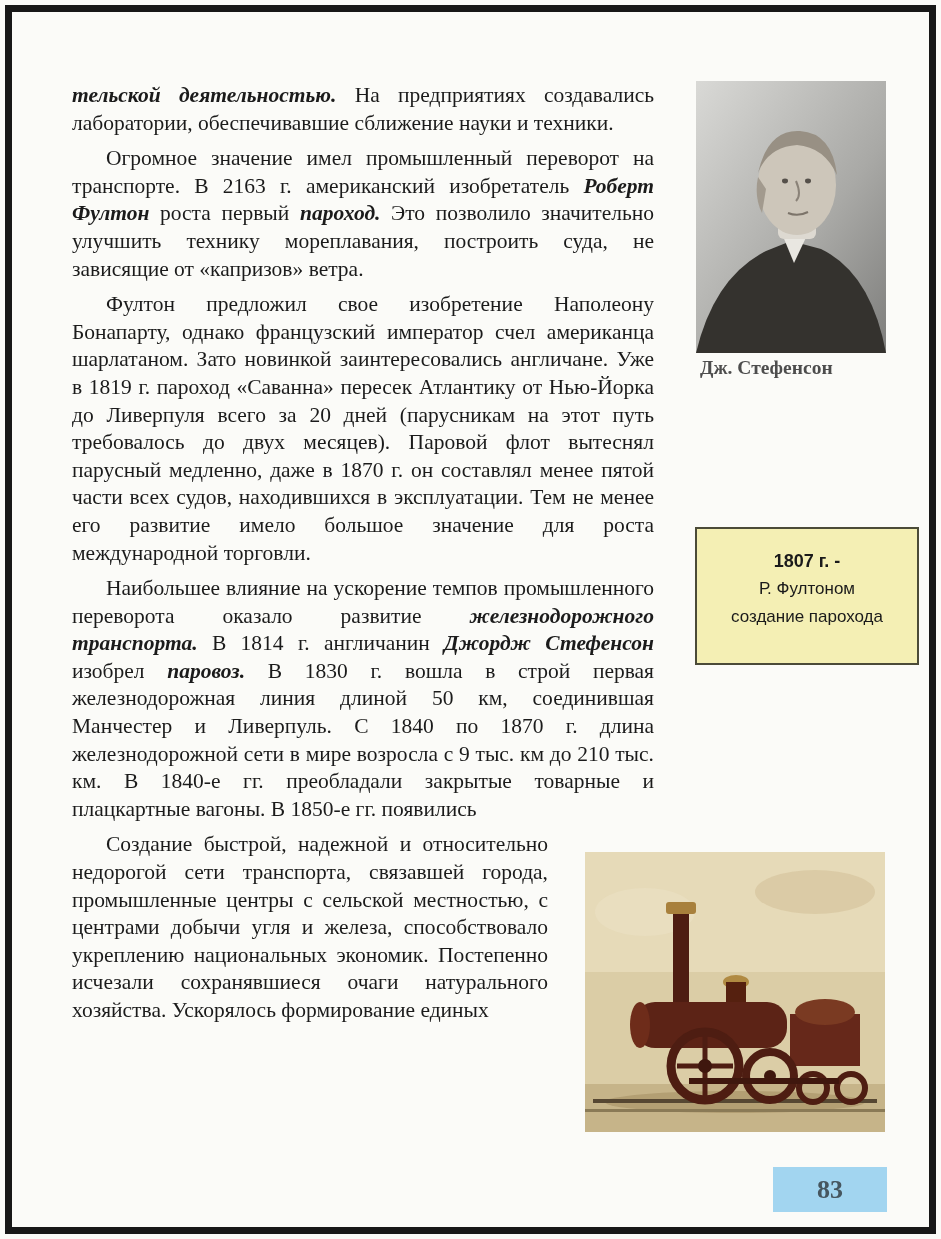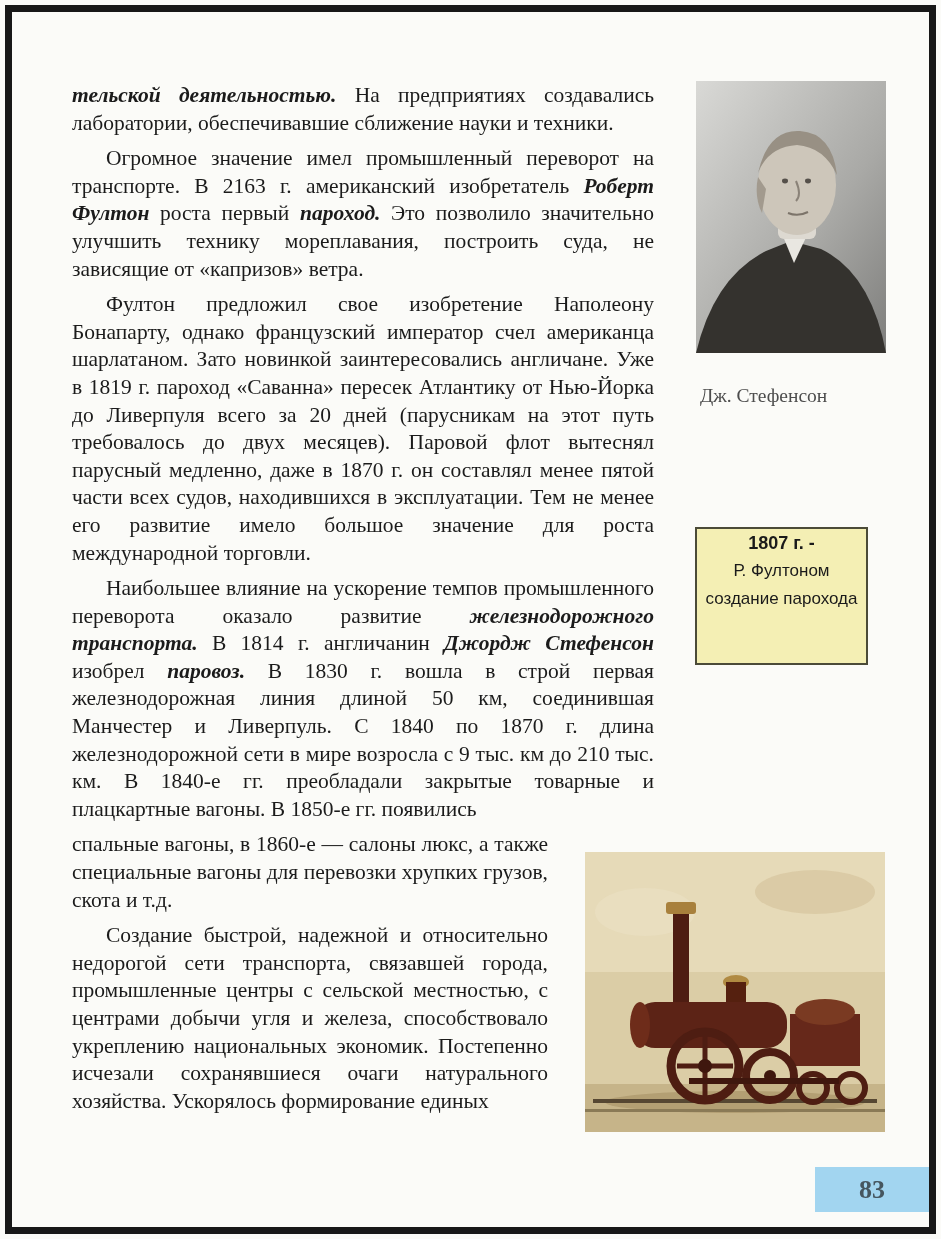--- a/index.html
+++ b/index.html
@@ -40,48 +40,49 @@
     background: #bdbdbb;
   }
   .portrait svg { display: block; width: 100%; height: 100%; }
 
   .caption {
     position: absolute;
     color: #4d4d4d;
     font-size: 19.5px;
     line-height: 27px;
   }
-  .caption1 { left: 700px; top: 382px; }
+  .caption1 { left: 700px; top: 354px; font-weight: bold; }
   .caption2 { left: 697px; top: 780px; }
 
   .callout {
     position: absolute;
     left: 695px; top: 527px;
-    width: 173px; height: 138px;
+    width: 224px; height: 138px;
     box-sizing: border-box;
     background: #f4efb4;
     border: 2px solid #4b4b38;
     text-align: center;
     font-family: "Liberation Sans", sans-serif;
     font-size: 17px;
     line-height: 28px;
+    padding-top: 18px;
     color: #1a1a1a;
   }
   .callout .b1 { font-weight: bold; font-size: 18px; }
 
   .loco {
     position: absolute;
     left: 585px; top: 852px;
     width: 300px; height: 280px;
   }
   .loco svg { display: block; width: 100%; height: 100%; }
 
   .badge {
     position: absolute;
-    left: 815px; top: 1167px;
+    left: 773px; top: 1167px;
     width: 114px; height: 45px;
     background: #a2d5f0;
     display: flex;
     align-items: center;
     justify-content: center;
     font-weight: bold;
     font-size: 26px;
     color: #46565f;
     z-index: 6;
   }
@@ -93,21 +94,20 @@
   <div class="frame"></div>
 
   <div class="main-text">
     <div id="col-wide">
         <p class="para no-indent"><span class="bi">тельской деятельностью.</span><span> На предприятиях создавались лаборатории, обеспечивавшие сближение науки и техники.</span></p>
         <p class="para"><span>Огромное значение имел промышленный переворот на транспорте. В 2163 г. американский изобретатель </span><span class="bi">Роберт Фултон</span><span> роста первый </span><span class="bi">пароход.</span><span> Это позволило значительно улучшить технику мореплавания, построить суда, не зависящие от «капризов» ветра.</span></p>
         <p class="para"><span>Фултон предложил свое изобретение Наполеону Бонапарту, однако французский император счел американца шарлатаном. Зато новинкой заинтересовались англичане. Уже в 1819 г. пароход «Саванна» пересек Атлантику от Нью-Йорка до Ливерпуля всего за 20 дней (парусникам на этот путь требовалось до двух месяцев). Паровой флот вытеснял парусный медленно, даже в 1870 г. он составлял менее пятой части всех судов, находившихся в эксплуатации. Тем не менее его развитие имело большое значение для роста международной торговли.</span></p>
         <p class="para"><span>Наибольшее влияние на ускорение темпов промышленного переворота оказало развитие </span><span class="bi">железнодорожного транспорта.</span><span> В 1814 г. англичанин </span><span class="bi">Джордж Стефенсон</span><span> изобрел </span><span class="bi">паровоз.</span><span> В 1830 г. вошла в строй первая железнодорожная линия длиной 50 км, соединившая Манчестер и Ливерпуль. С 1840 по 1870 г. длина железнодорожной сети в мире возросла с 9 тыс. км до 210 тыс. км. В 1840-е гг. преобладали закрытые товарные и плацкартные вагоны. В 1850-е гг. появились</span></p>
       </div>
     <div id="col-narrow" class="narrow">
-        <p class="para no-indent"><span>спальные вагоны, в 1860-е — салоны люкс, а также специальные вагоны для перевозки хрупких грузов, скота и т.д.</span></p>
         <p class="para"><span>Создание быстрой, надежной и относительно недорогой сети транспорта, связавшей города, промышленные центры с сельской местностью, с центрами добычи угля и железа, способствовало укреплению национальных экономик. Постепенно исчезали сохранявшиеся очаги натурального хозяйства. Ускорялось формирование единых</span></p>
       </div>
   </div>
 
   <div class="portrait">
     <svg viewBox="0 0 190 272">
       <defs>
         <linearGradient id="pg" x1="0" y1="0" x2="1" y2="1">
           <stop offset="0" stop-color="#d9d9d6"></stop>
           <stop offset="0.6" stop-color="#a9a9a6"></stop>

